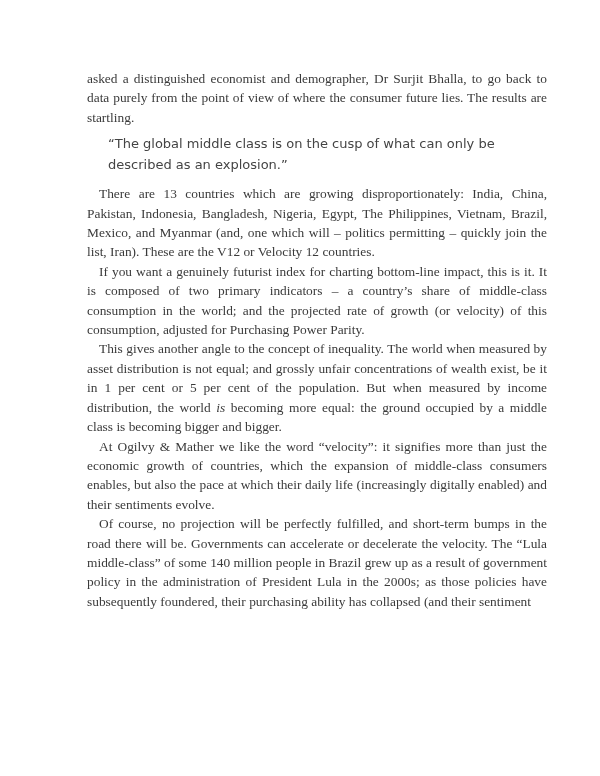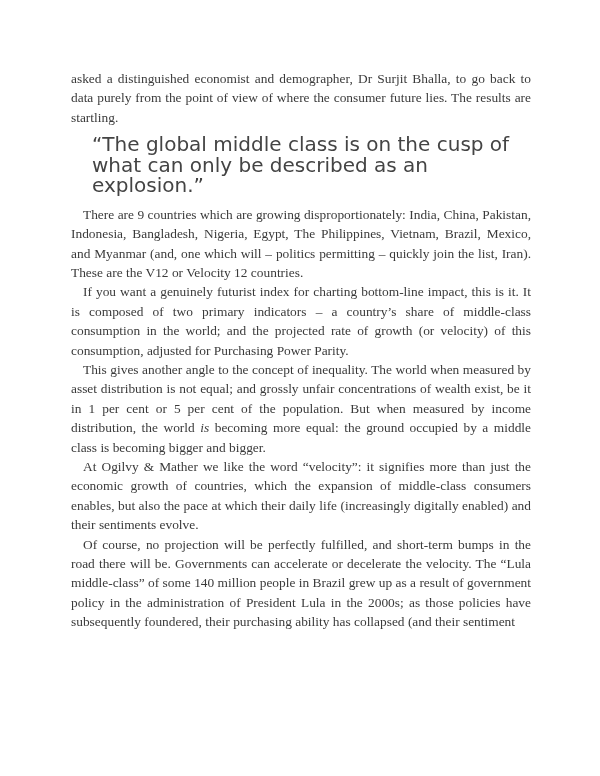--- a/index.html
+++ b/index.html
@@ -1,35 +1,35 @@
 <!DOCTYPE html>
 <html><head>
 <meta charset="utf-8">
 <style>
   html, body { margin: 0; padding: 0; background: #ffffff; }
   body { width: 600px; height: 776px; position: relative; overflow: hidden; }
   .page {
-    position: absolute; left: 71px; top: 69px; width: 460px;
+    position: absolute; left: 87px; top: 69px; width: 460px;
     font-family: "Liberation Serif", "DejaVu Serif", serif;
     font-size: 13.4px; line-height: 19.4px; color: #3a3a3a;
   }
   .page p { margin: 0; text-align: justify; }
   .page p.indent { text-indent: 12px; }
   .pull-quote {
     margin: 7px 0 9px 21px;
     font-family: "DejaVu Sans", "Liberation Sans", sans-serif;
-    font-size: 20px; line-height: 20.5px; color: #444444;
+    font-size: 13px; line-height: 20.5px; color: #444444;
     width: 440px;
   }
   em { font-style: italic; }
 </style>
 </head>
 <body>
 
 <div class="page">
   <p>asked a distinguished economist and demographer, Dr Surjit Bhalla, to go back to data purely from the point of view of where the consumer future lies. The results are startling.</p>
   <div class="pull-quote">“The global middle class is on the cusp of what can only be described as an explosion.”</div>
-  <p class="indent">There are 9 countries which are growing disproportionately: India, China, Pakistan, Indonesia, Bangladesh, Nigeria, Egypt, The Philippines, Vietnam, Brazil, Mexico, and Myanmar (and, one which will – politics permitting – quickly join the list, Iran). These are the V12 or Velocity 12 countries.</p>
+  <p class="indent">There are 13 countries which are growing disproportionately: India, China, Pakistan, Indonesia, Bangladesh, Nigeria, Egypt, The Philippines, Vietnam, Brazil, Mexico, and Myanmar (and, one which will – politics permitting – quickly join the list, Iran). These are the V12 or Velocity 12 countries.</p>
   <p class="indent">If you want a genuinely futurist index for charting bottom-line impact, this is it. It is composed of two primary indicators – a country’s share of middle-class consumption in the world; and the projected rate of growth (or velocity) of this consumption, adjusted for Purchasing Power Parity.</p>
   <p class="indent"><span>This gives another angle to the concept of inequality. The world when measured by asset distribution is not equal; and grossly unfair concentrations of wealth exist, be it in 1 per cent or 5 per cent of the population. But when measured by income distribution, the world </span><em>is</em><span> becoming more equal: the ground occupied by a middle class is becoming bigger and bigger.</span></p>
   <p class="indent">At Ogilvy &amp; Mather we like the word “velocity”: it signifies more than just the economic growth of countries, which the expansion of middle-class consumers enables, but also the pace at which their daily life (increasingly digitally enabled) and their sentiments evolve.</p>
   <p class="indent">Of course, no projection will be perfectly fulfilled, and short-term bumps in the road there will be. Governments can accelerate or decelerate the velocity. The “Lula middle-class” of some 140 million people in Brazil grew up as a result of government policy in the administration of President Lula in the 2000s; as those policies have subsequently foundered, their purchasing ability has collapsed (and their sentiment</p>
 </div>
 
 </body></html>

